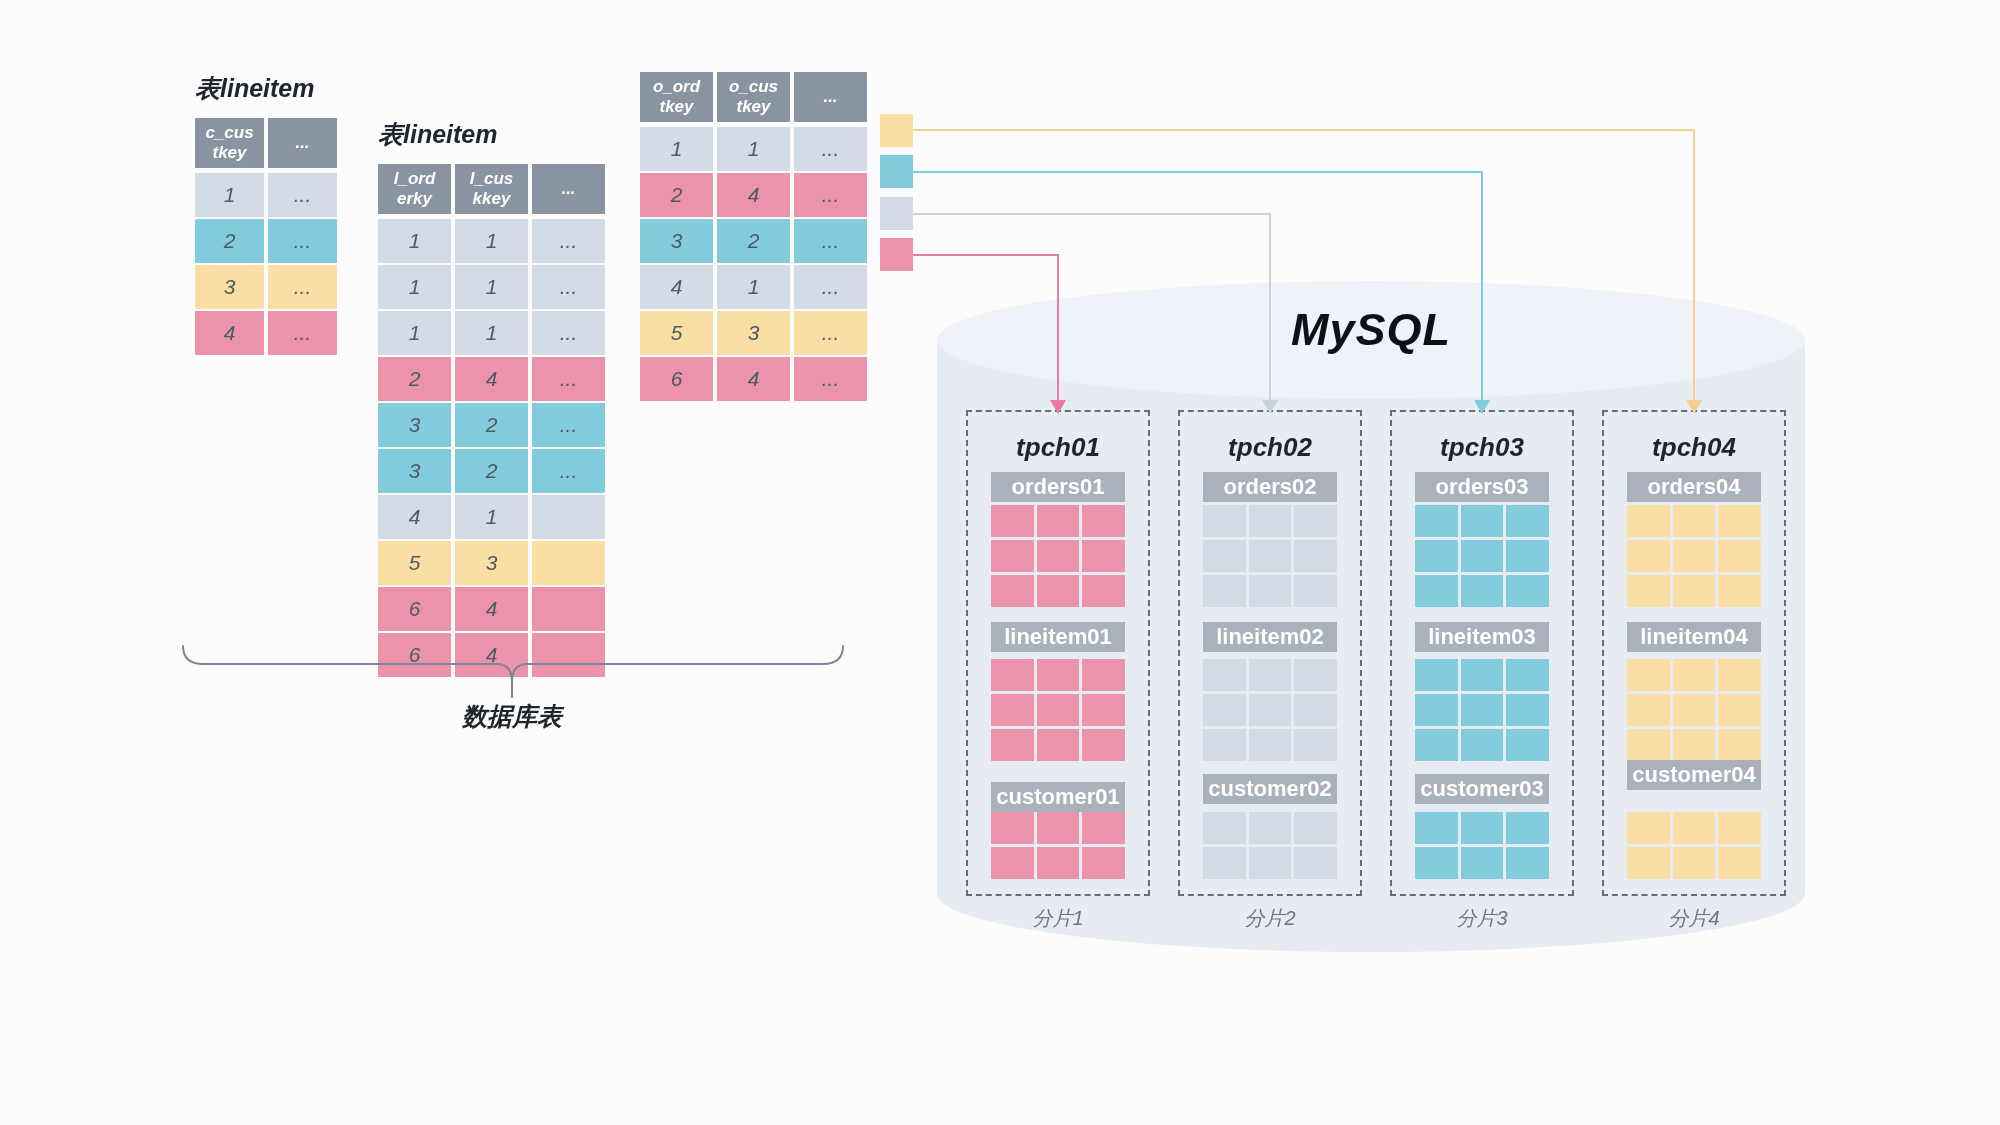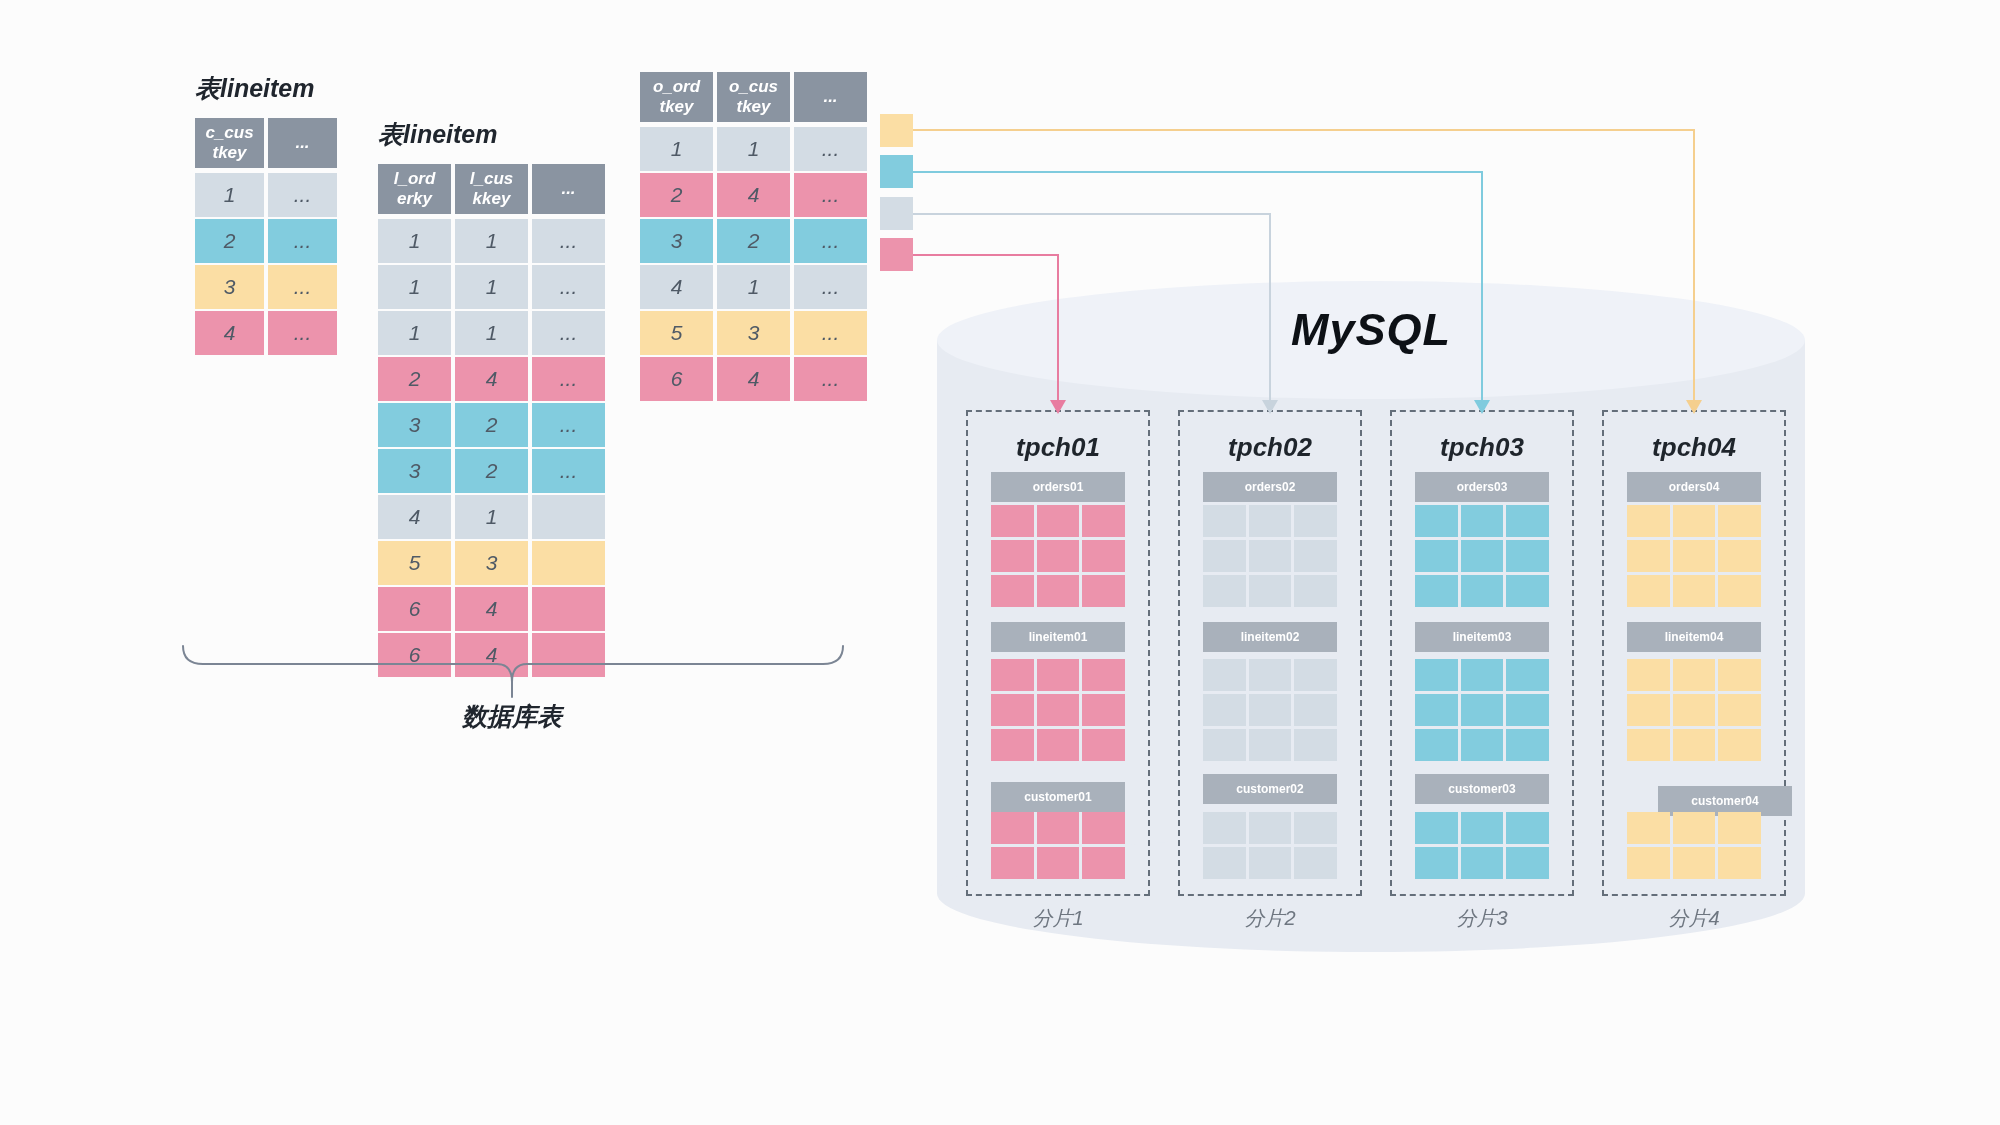--- a/index.html
+++ b/index.html
@@ -26,21 +26,21 @@
   .cyl-body{left:937px;top:340px;width:868px;height:553px;background:#e7ebf2;}
   .cyl-bottom{left:937px;top:835px;width:868px;height:117px;border-radius:50%;background:#e7ebf2;}
   .cyl-top{left:937px;top:281px;width:868px;height:118px;border-radius:50%;background:#eff2f8;}
   .mysql-title{position:absolute;left:1154px;top:304px;width:434px;text-align:center;
                font-style:italic;font-weight:bold;font-size:45px;color:#0d1116;letter-spacing:1px;}
   
   .shard{position:absolute;width:184px;height:486px;border:2px dashed #646e7a;box-sizing:border-box;}
   .shard-title{position:absolute;top:20px;left:0;width:100%;text-align:center;
                font-style:italic;font-weight:bold;font-size:26px;color:#1f252c;}
   .mini-hdr{position:absolute;left:23px;width:134px;height:30px;background:#a9b1bb;color:#ffffff;
-            font-weight:bold;font-size:12px;display:flex;align-items:center;justify-content:center;}
+            font-weight:bold;font-size:22px;display:flex;align-items:center;justify-content:center;}
   .mini-grid{position:absolute;left:23px;width:134px;display:grid;
              grid-template-columns:repeat(3,1fr);gap:3px;}
   .gc{height:32px;}
   .shard-label{position:absolute;width:184px;text-align:center;font-style:italic;
                font-size:20px;color:#6e7680;}
   
   .overlay{position:absolute;left:0;top:0;z-index:6;pointer-events:none;}
   
   .watermark{position:absolute;left:1690px;top:1016px;width:268px;height:86px;border-radius:43px;
              background:#e3e3e5;color:#ffffff;display:flex;align-items:center;justify-content:center;
@@ -187,21 +187,21 @@
           <div class="gc" style="background: rgb(251, 222, 164);"></div>
           <div class="gc" style="background: rgb(251, 222, 164);"></div>
           <div class="gc" style="background: rgb(251, 222, 164);"></div>
           <div class="gc" style="background: rgb(251, 222, 164);"></div>
           <div class="gc" style="background: rgb(251, 222, 164);"></div>
           <div class="gc" style="background: rgb(251, 222, 164);"></div>
           <div class="gc" style="background: rgb(251, 222, 164);"></div>
           <div class="gc" style="background: rgb(251, 222, 164);"></div>
           <div class="gc" style="background: rgb(251, 222, 164);"></div>
         </div>
-        <div class="mini-hdr" style="top: 374px; margin-left: 31px;">customer04</div>
+        <div class="mini-hdr" style="top: 348px;">customer04</div>
         <div class="mini-grid" style="top: 400px;">
           <div class="gc" style="background: rgb(251, 222, 164);"></div>
           <div class="gc" style="background: rgb(251, 222, 164);"></div>
           <div class="gc" style="background: rgb(251, 222, 164);"></div>
           <div class="gc" style="background: rgb(251, 222, 164);"></div>
           <div class="gc" style="background: rgb(251, 222, 164);"></div>
           <div class="gc" style="background: rgb(251, 222, 164);"></div>
         </div>
       </div>
       <div class="shard-label" style="left: 1602px; top: 905px;">分片4</div>

